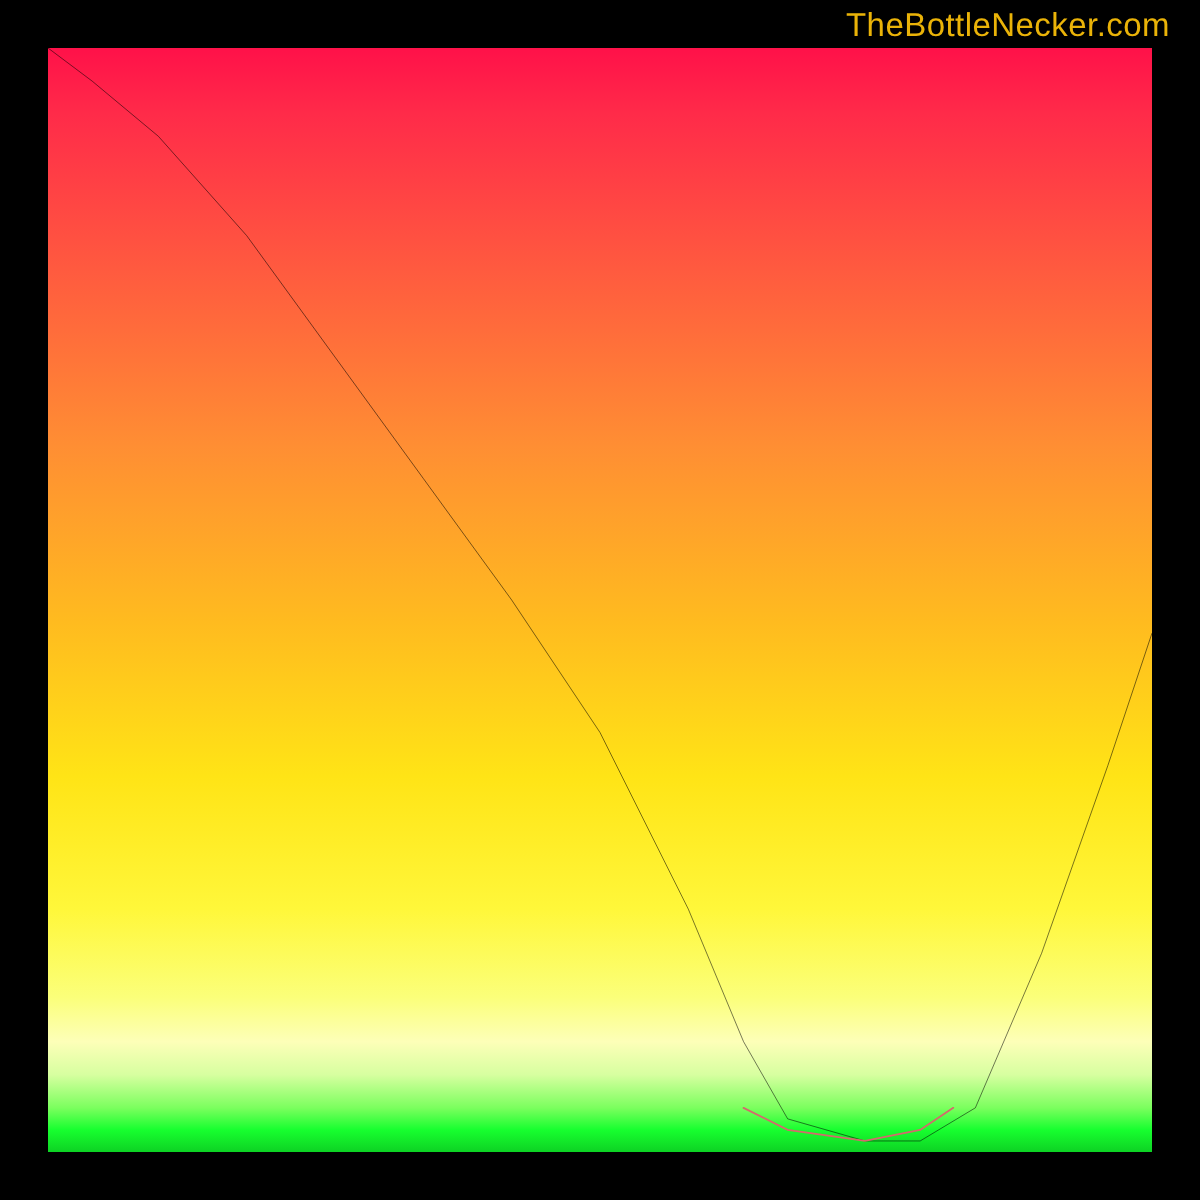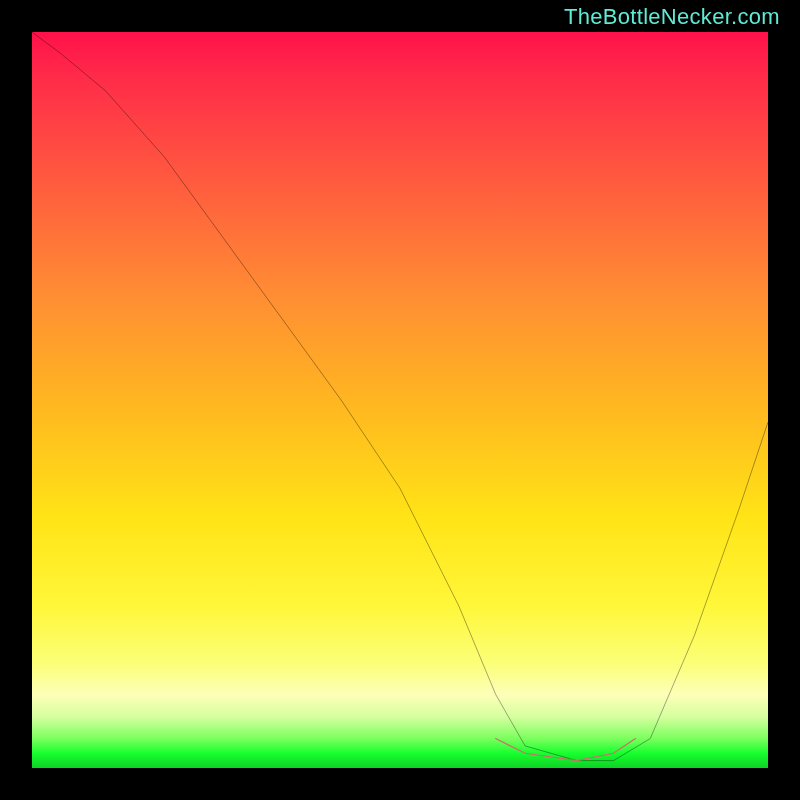--- a/index.html
+++ b/index.html
@@ -8,21 +8,21 @@
     width: 800px;
     height: 800px;
     background: #000;
     position: relative;
     font-family: Arial, Helvetica, sans-serif;
   }
   .attribution {
     position: absolute;
     top: 4px;
     right: 20px;
-    color: #5eead4;
+    color: #eab308;
     font-size: 22px;
     font-weight: 500;
     letter-spacing: 0.3px;
   }
   .plot-frame {
     position: absolute;
     left: 32px;
     top: 32px;
     width: 736px;
     height: 736px;

